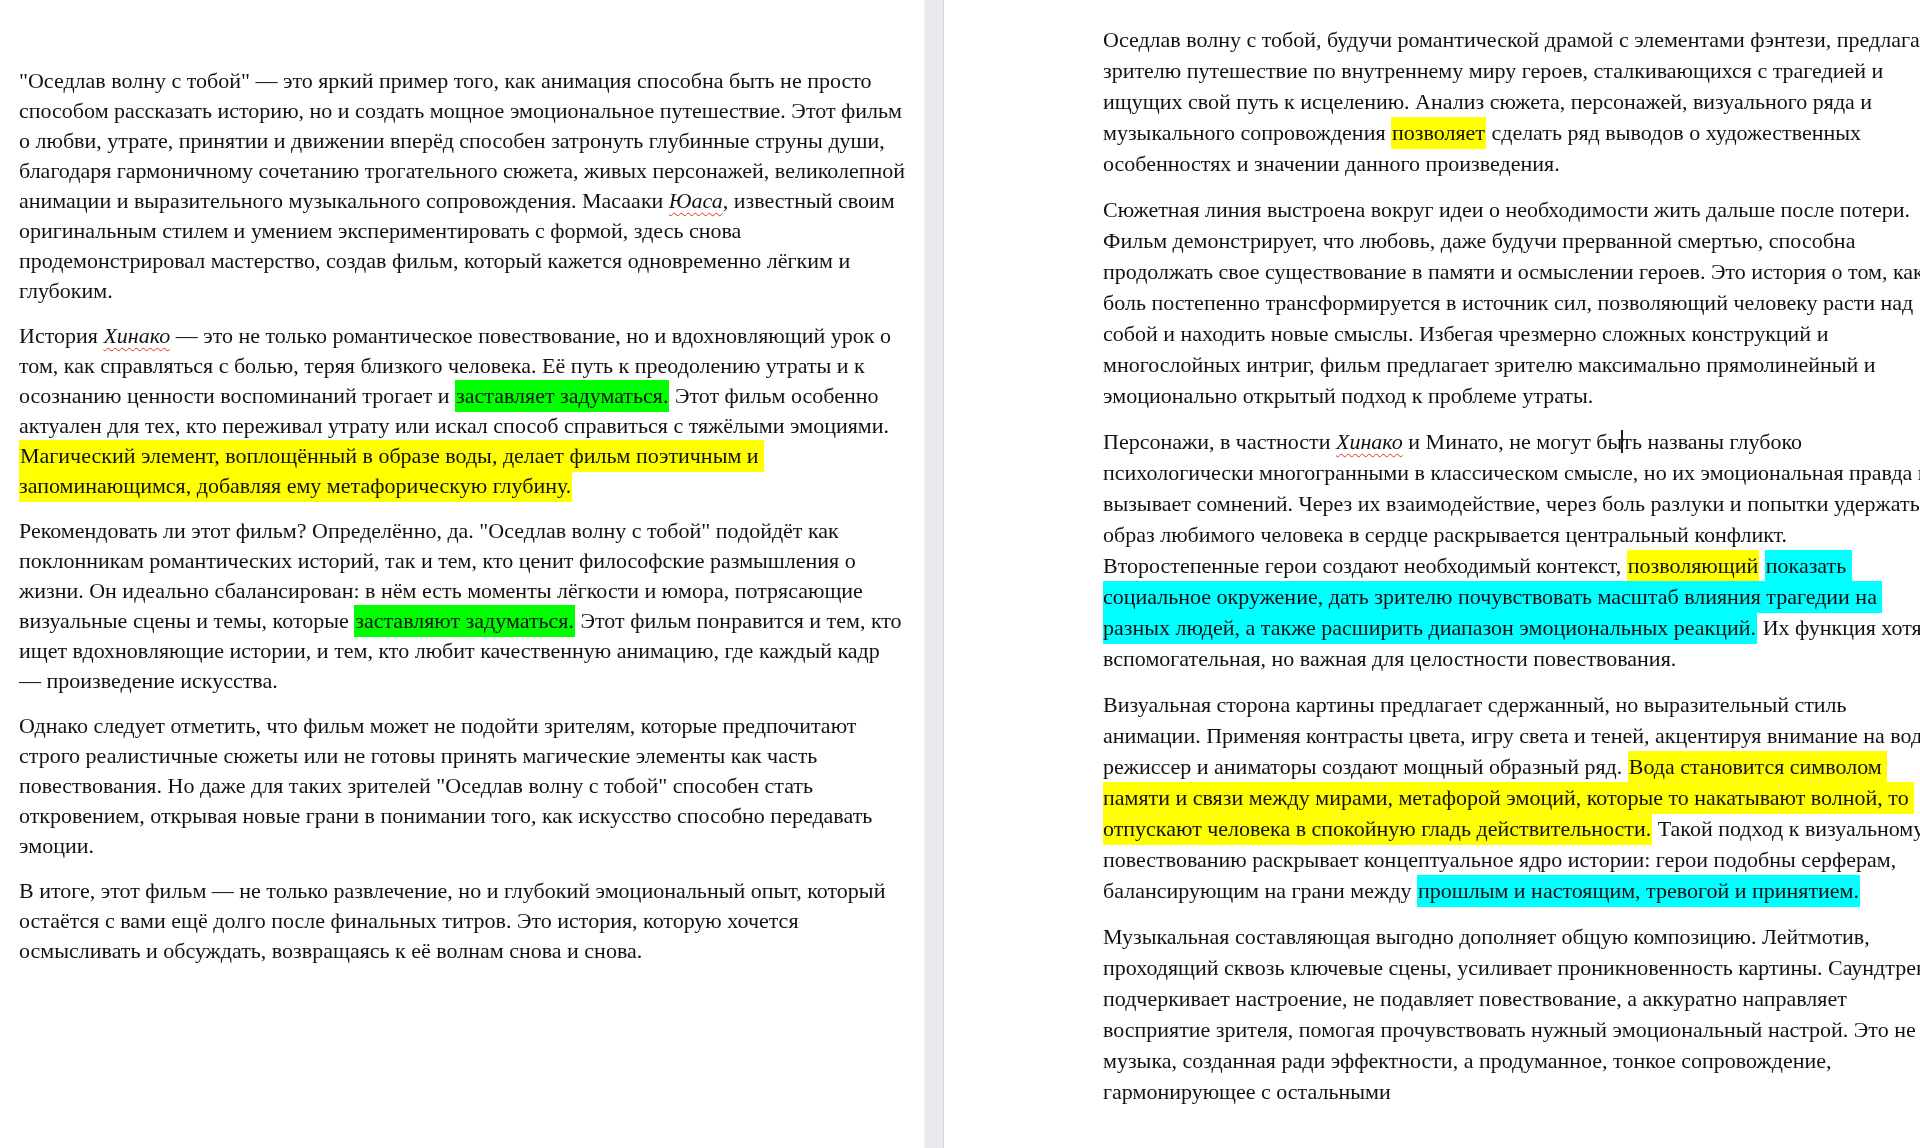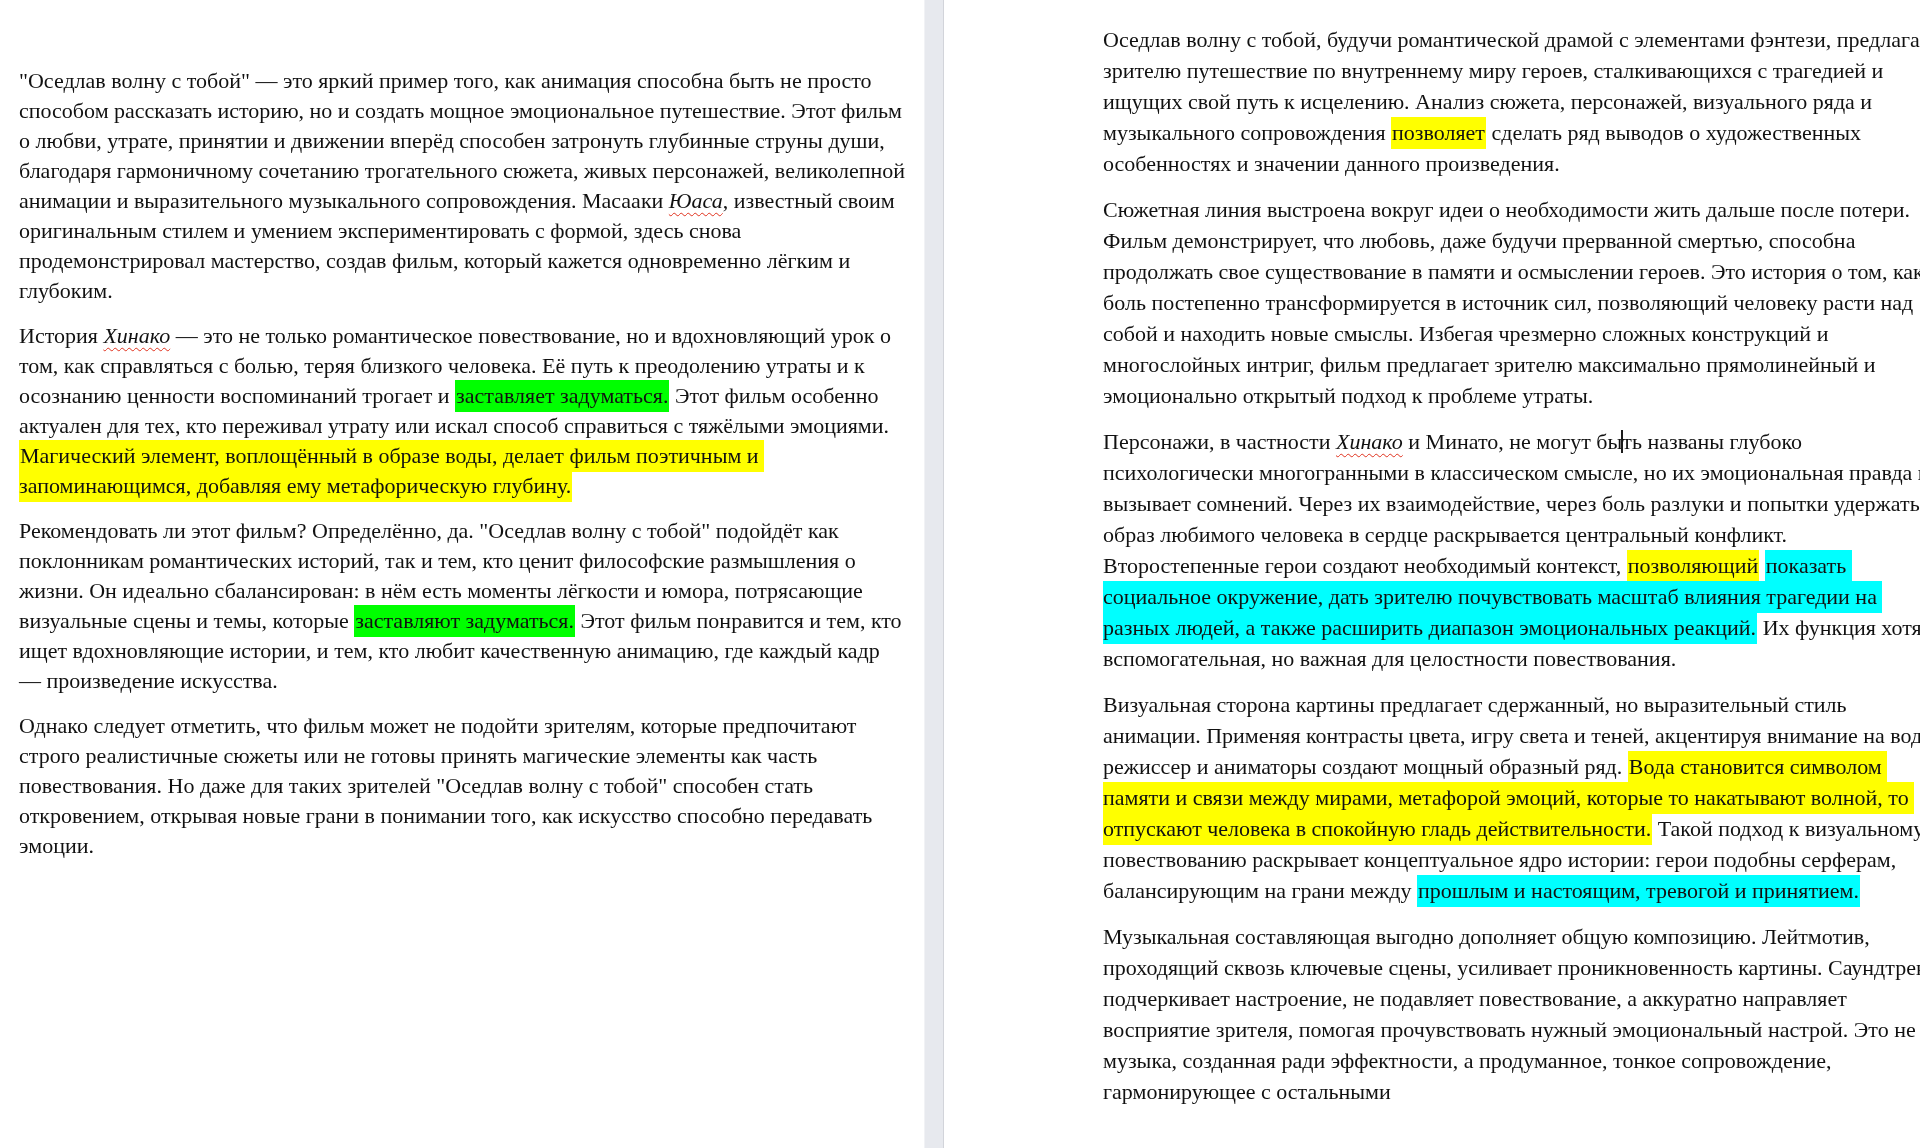--- a/index.html
+++ b/index.html
@@ -42,20 +42,21 @@
 </head>
 <body>
 
 <div class="screen">
   <section class="doc doc-left">
     <div class="text-area">
         <p class="para"><span class="run">"Оседлав волну с тобой" — это яркий пример того, как анимация способна быть не просто способом рассказать историю, но и создать мощное эмоциональное путешествие. Этот фильм о любви, утрате, принятии и движении вперёд способен затронуть глубинные струны души, благодаря гармоничному сочетанию трогательного сюжета, живых персонажей, великолепной анимации и выразительного музыкального сопровождения. Масааки </span><span class="run sq" style="text-decoration-color: rgb(224, 50, 30);">Юаса</span><span class="run">, известный своим оригинальным стилем и умением экспериментировать с формой, здесь снова продемонстрировал мастерство, создав фильм, который кажется одновременно лёгким и глубоким.</span></p>
         <p class="para"><span class="run">История </span><span class="run sq" style="text-decoration-color: rgb(224, 50, 30);">Хинако</span><span class="run"> — это не только романтическое повествование, но и вдохновляющий урок о том, как справляться с болью, теряя близкого человека. Её путь к преодолению утраты и к осознанию ценности воспоминаний трогает и </span><span class="run hl" style="background-color: rgb(0, 255, 0);">заставляет задуматься.</span><span class="run"> Этот фильм особенно актуален для тех, кто переживал утрату или искал способ справиться с тяжёлыми эмоциями. </span><span class="run hl" style="background-color: rgb(255, 255, 0);">Магический элемент, воплощённый в образе воды, делает фильм поэтичным и запоминающимся, добавляя ему метафорическую глубину.</span></p>
         <p class="para"><span class="run">Рекомендовать ли этот фильм? Определённо, да. "Оседлав волну с тобой" подойдёт как поклонникам романтических историй, так и тем, кто ценит философские размышления о жизни. Он идеально сбалансирован: в нём есть моменты лёгкости и юмора, потрясающие визуальные сцены и темы, которые </span><span class="run hl" style="background-color: rgb(0, 255, 0);">заставляют задуматься.</span><span class="run"> Этот фильм понравится и тем, кто ищет вдохновляющие истории, и тем, кто любит качественную анимацию, где каждый кадр — произведение искусства.</span></p>
         <p class="para"><span class="run">Однако следует отметить, что фильм может не подойти зрителям, которые предпочитают строго реалистичные сюжеты или не готовы принять магические элементы как часть повествования. Но даже для таких зрителей "Оседлав волну с тобой" способен стать откровением, открывая новые грани в понимании того, как искусство способно передавать эмоции.</span></p>
+        <p class="para"><span class="run">В итоге, этот фильм — не только развлечение, но и глубокий эмоциональный опыт, который остаётся с вами ещё долго после финальных титров. Это история, которую хочется осмысливать и обсуждать, возвращаясь к её волнам снова и снова.</span></p>
       </div>
   </section>
 
   <div class="divider"></div>
 
   <section class="doc doc-right">
     <div class="text-area">
         <p class="para"><span class="run">Оседлав волну с тобой, будучи романтической драмой с элементами фэнтези, предлагает зрителю путешествие по внутреннему миру героев, сталкивающихся с трагедией и ищущих свой путь к исцелению. Анализ сюжета, персонажей, визуального ряда и музыкального сопровождения </span><span class="run hl" style="background-color: rgb(255, 255, 0);">позволяет</span><span class="run"> сделать ряд выводов о художественных особенностях и значении данного произведения.</span></p>
         <p class="para"><span class="run">Сюжетная линия выстроена вокруг идеи о необходимости жить дальше после потери. Фильм демонстрирует, что любовь, даже будучи прерванной смертью, способна продолжать свое существование в памяти и осмыслении героев. Это история о том, как боль постепенно трансформируется в источник сил, позволяющий человеку расти над собой и находить новые смыслы. Избегая чрезмерно сложных конструкций и многослойных интриг, фильм предлагает зрителю максимально прямолинейный и эмоционально открытый подход к проблеме утраты.</span></p>
         <p class="para"><span class="run">Персонажи, в частности </span><span class="run sq" style="text-decoration-color: rgb(224, 50, 30);">Хинако</span><span class="run"> и Минато, не могут бы</span><span class="caret"></span><span class="run">ть названы глубоко психологически многогранными в классическом смысле, но их эмоциональная правда не вызывает сомнений. Через их взаимодействие, через боль разлуки и попытки удержать образ любимого человека в сердце раскрывается центральный конфликт. Второстепенные герои создают необходимый контекст, </span><span class="run hl" style="background-color: rgb(255, 255, 0);">позволяющий</span><span class="run"> </span><span class="run hl" style="background-color: rgb(0, 255, 255);">показать социальное окружение, дать зрителю почувствовать масштаб влияния трагедии на разных людей, а также расширить диапазон эмоциональных реакций.</span><span class="run"> Их функция хотя и вспомогательная, но важная для целостности повествования.</span></p>

